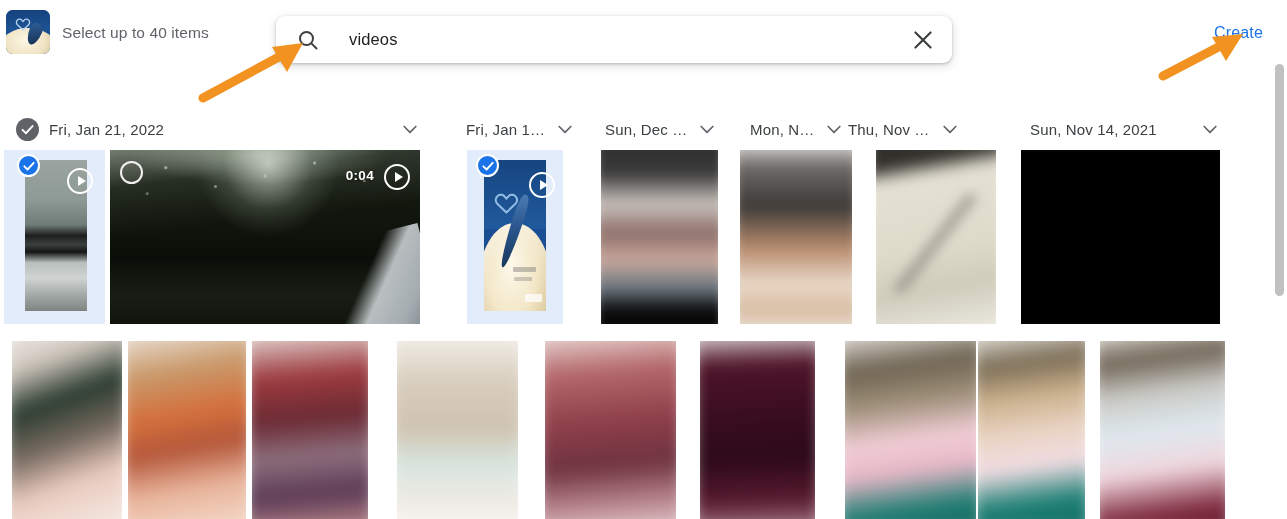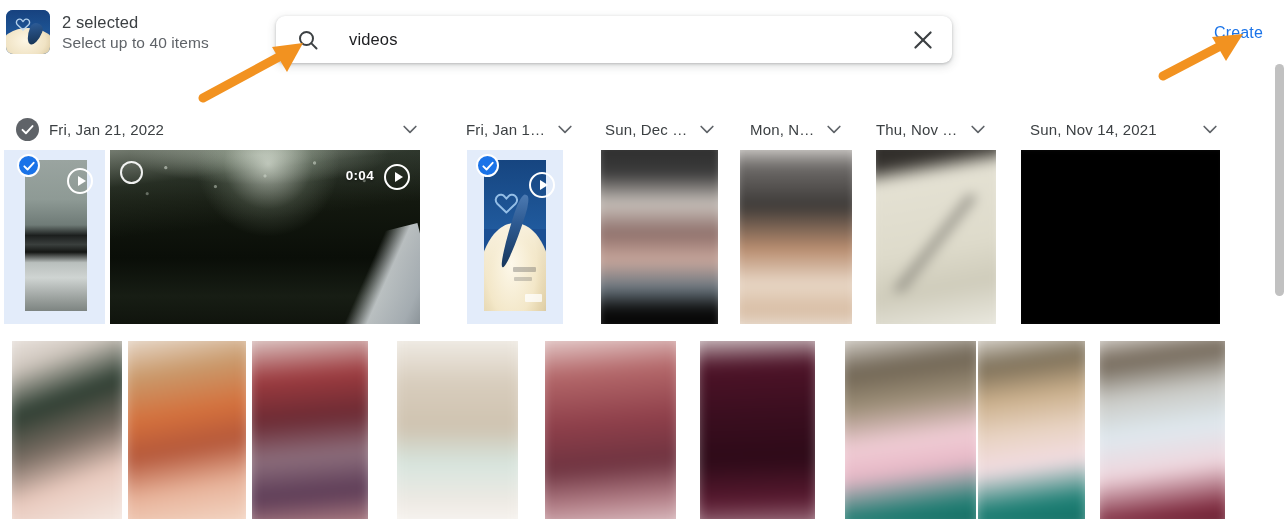--- a/index.html
+++ b/index.html
@@ -371,21 +371,20 @@
       <div class="app-thumb">
         <div class="sky"></div>
         <div class="bowl"></div>
         <div class="spoon"></div>
         <svg class="heart" viewBox="0 0 24 22" fill="none" stroke="#bcd8f2" stroke-width="2.2">
           <path d="M12 20.5 3.2 12.1C1 9.9 1.2 6.2 3.7 4.3c2.2-1.7 5.2-1 6.8 1.1L12 7l1.5-1.6c1.6-2.1 4.6-2.8 6.8-1.1 2.5 1.9 2.7 5.6.5 7.8z"></path>
         </svg>
       </div>
 
       <div class="title-block">
-        <div class="sel-title">2 selected</div>
         <div class="sel-sub">Select up to 40 items</div>
       </div>
     </div>
 
     <div class="search-wrap">
       <svg class="search-icon" viewBox="0 0 24 24" fill="none" stroke="currentColor" stroke-width="2" stroke-linecap="round">
         <circle cx="10.5" cy="10.5" r="6.5"></circle>
         <line x1="15.4" y1="15.4" x2="20.5" y2="20.5"></line>
       </svg>
       <input class="search-input" type="text" value="videos" style="">
@@ -428,21 +427,21 @@
       </svg>
     </div>
 
     <div class="date-head" style="left:750px;justify-content:center;">
       <span class="date-label">Mon, N…</span>
       <svg class="chev" viewBox="0 0 24 24" fill="none" stroke="currentColor" stroke-width="2" stroke-linecap="round" stroke-linejoin="round">
         <polyline points="5,9 12,16 19,9"></polyline>
       </svg>
     </div>
 
-    <div class="date-head" style="left:876px;">
+    <div class="date-head" style="left:848px;">
       <span class="date-label">Thu, Nov …</span>
       <svg class="chev" viewBox="0 0 24 24" fill="none" stroke="currentColor" stroke-width="2" stroke-linecap="round" stroke-linejoin="round">
         <polyline points="5,9 12,16 19,9"></polyline>
       </svg>
     </div>
 
     <div class="date-head spread" style="left:1030px; width:190px;">
       <span class="date-label">Sun, Nov 14, 2021</span>
       <svg class="chev" viewBox="0 0 24 24" fill="none" stroke="currentColor" stroke-width="2" stroke-linecap="round" stroke-linejoin="round">
         <polyline points="5,9 12,16 19,9"></polyline>

